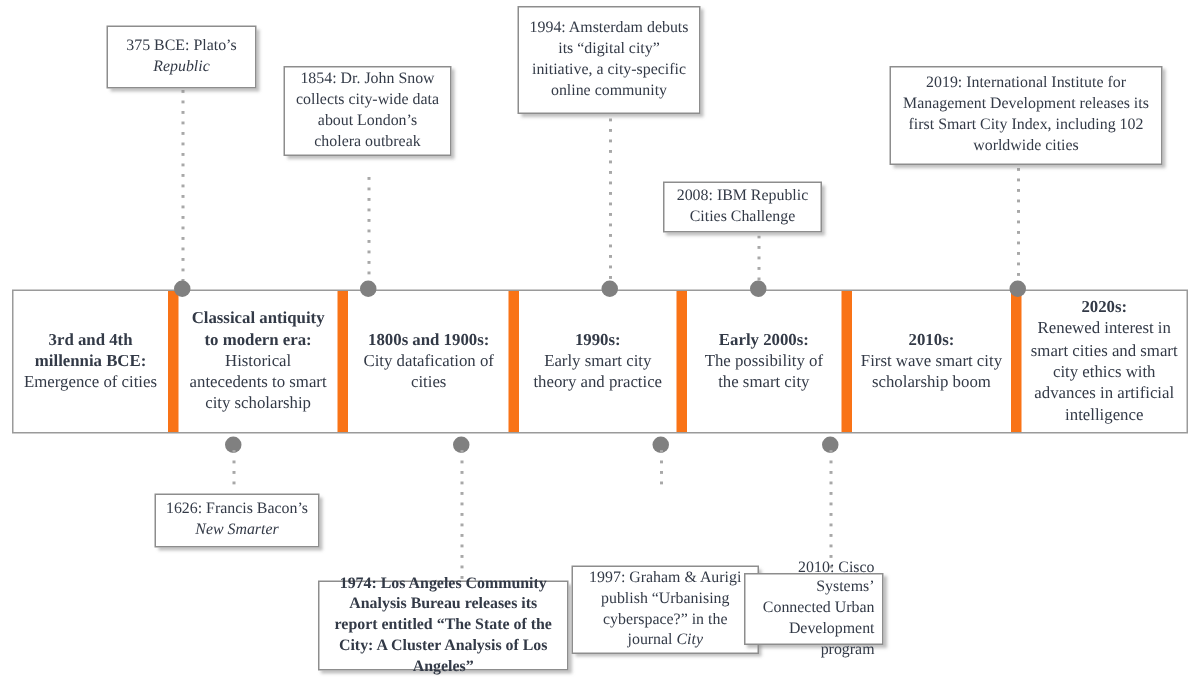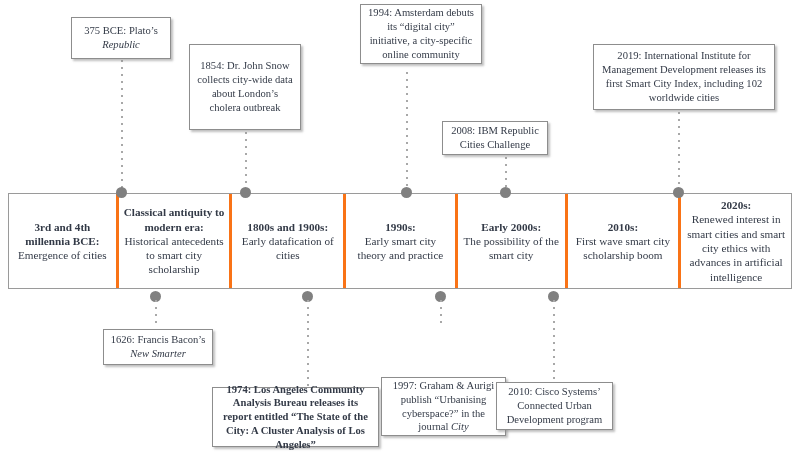--- a/index.html
+++ b/index.html
@@ -23,21 +23,21 @@
     top: 193px;
     width: 784px;
     height: 96px;
     box-sizing: border-box;
     border: 1px solid #9a9a9a;
     display: flex;
     background: #ffffff;
   }
   .era-cell {
     box-sizing: border-box;
-    border-right: 3px solid #f97316;
+    border-right: 7px solid #f97316;
     display: flex;
     flex-direction: column;
     align-items: center;
     justify-content: center;
     text-align: center;
     padding: 2px 5px;
     line-height: 1.28;
     font-size: 11.2px;
   }
   .era-cell:last-child { border-right: none; }
@@ -89,21 +89,21 @@
   <div class="era-cell" style="width:110px">
     <span class="era-title">3rd and 4th millennia BCE:</span>
     <span class="era-desc">Emergence of cities</span>
   </div>
   <div class="era-cell" style="width:114px">
     <span class="era-title">Classical antiquity to modern era:</span>
     <span class="era-desc">Historical antecedents to smart city scholarship</span>
   </div>
   <div class="era-cell" style="width:114px">
     <span class="era-title">1800s and 1900s:</span>
-    <span class="era-desc">Early datafication of cities</span>
+    <span class="era-desc">City datafication of cities</span>
   </div>
   <div class="era-cell" style="width:112px">
     <span class="era-title">1990s:</span>
     <span class="era-desc">Early smart city theory and practice</span>
   </div>
   <div class="era-cell" style="width:110px">
     <span class="era-title">Early 2000s:</span>
     <span class="era-desc">The possibility of the smart city</span>
   </div>
   <div class="era-cell" style="width:114px">
@@ -142,27 +142,27 @@
 
 <div class="marker" style="left:548px; top:291px;"></div>
 <div class="connector" style="left:553px; top:300px; height:80px;"></div>
 
 <div class="callout" style="left:71px; top:17px; width:100px; height:42px;justify-content:center;">
   <span class="txt">
     <span>375 BCE: Plato’s </span><span class="it">Republic</span><span></span>
   </span>
 </div>
 
-<div class="callout" style="left:189px; top:44px; width:112px; height:86px;align-items:center;">
+<div class="callout" style="left:189px; top:44px; width:112px; height:60px;align-items:center;">
   <span class="txt">
     <span>1854: Dr. John Snow collects city-wide data about London’s cholera outbreak</span><span class="it"></span><span></span>
   </span>
 </div>
 
-<div class="callout" style="left:360px; top:4px; width:122px; height:60px;">
+<div class="callout" style="left:345px; top:4px; width:122px; height:72px;">
   <span class="txt">
     <span>1994: Amsterdam debuts its “digital city” initiative, a city-specific online community</span><span class="it"></span><span></span>
   </span>
 </div>
 
 <div class="callout" style="left:442px; top:121px; width:106px; height:34px;">
   <span class="txt">
     <span>2008: IBM Republic Cities Challenge</span><span class="it"></span><span></span>
   </span>
 </div>
@@ -184,17 +184,17 @@
     <span>1974: Los Angeles Community Analysis Bureau releases its report entitled “The State of the City: A Cluster Analysis of Los Angeles”</span><span class="it"></span><span></span>
   </span>
 </div>
 
 <div class="callout" style="left:381px; top:329px; width:125px; height:59px;margin-top:48px;">
   <span class="txt">
     <span>1997: Graham &amp; Aurigi publish “Urbanising cyberspace?” in the journal </span><span class="it">City</span><span></span>
   </span>
 </div>
 
-<div class="callout" style="left:496px; top:382px; width:117px; height:48px;">
+<div class="callout" style="left:496px; top:382px; width:93px; height:48px;text-align:right;">
   <span class="txt">
     <span>2010: Cisco Systems’ Connected Urban Development program</span><span class="it"></span><span></span>
   </span>
 </div>
 
 </body></html>

